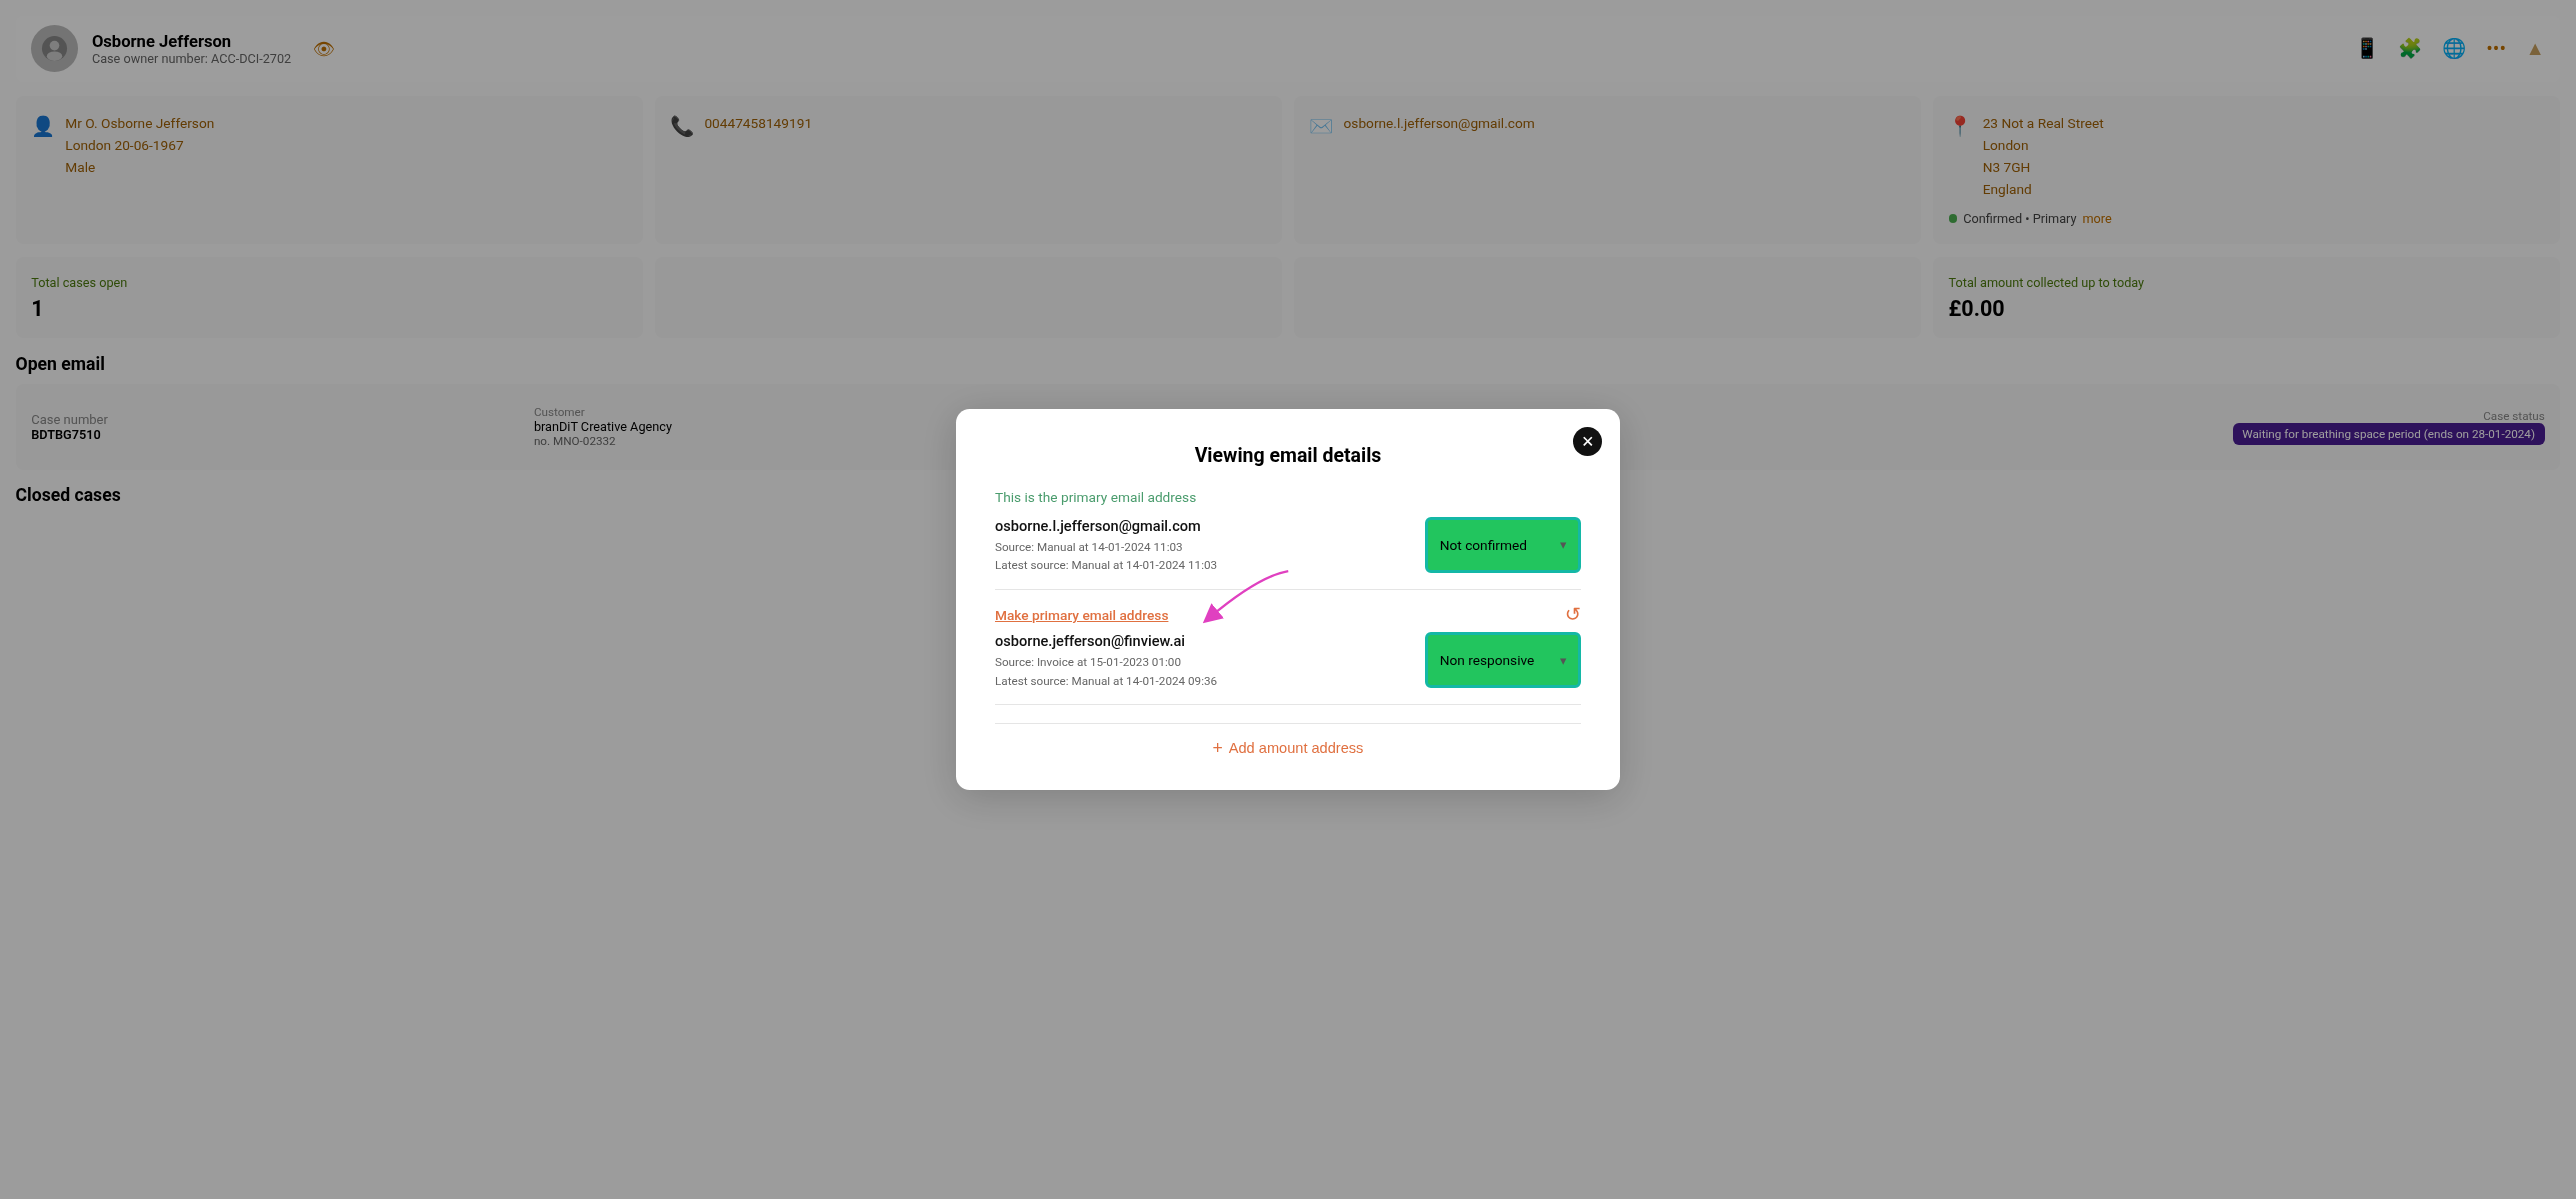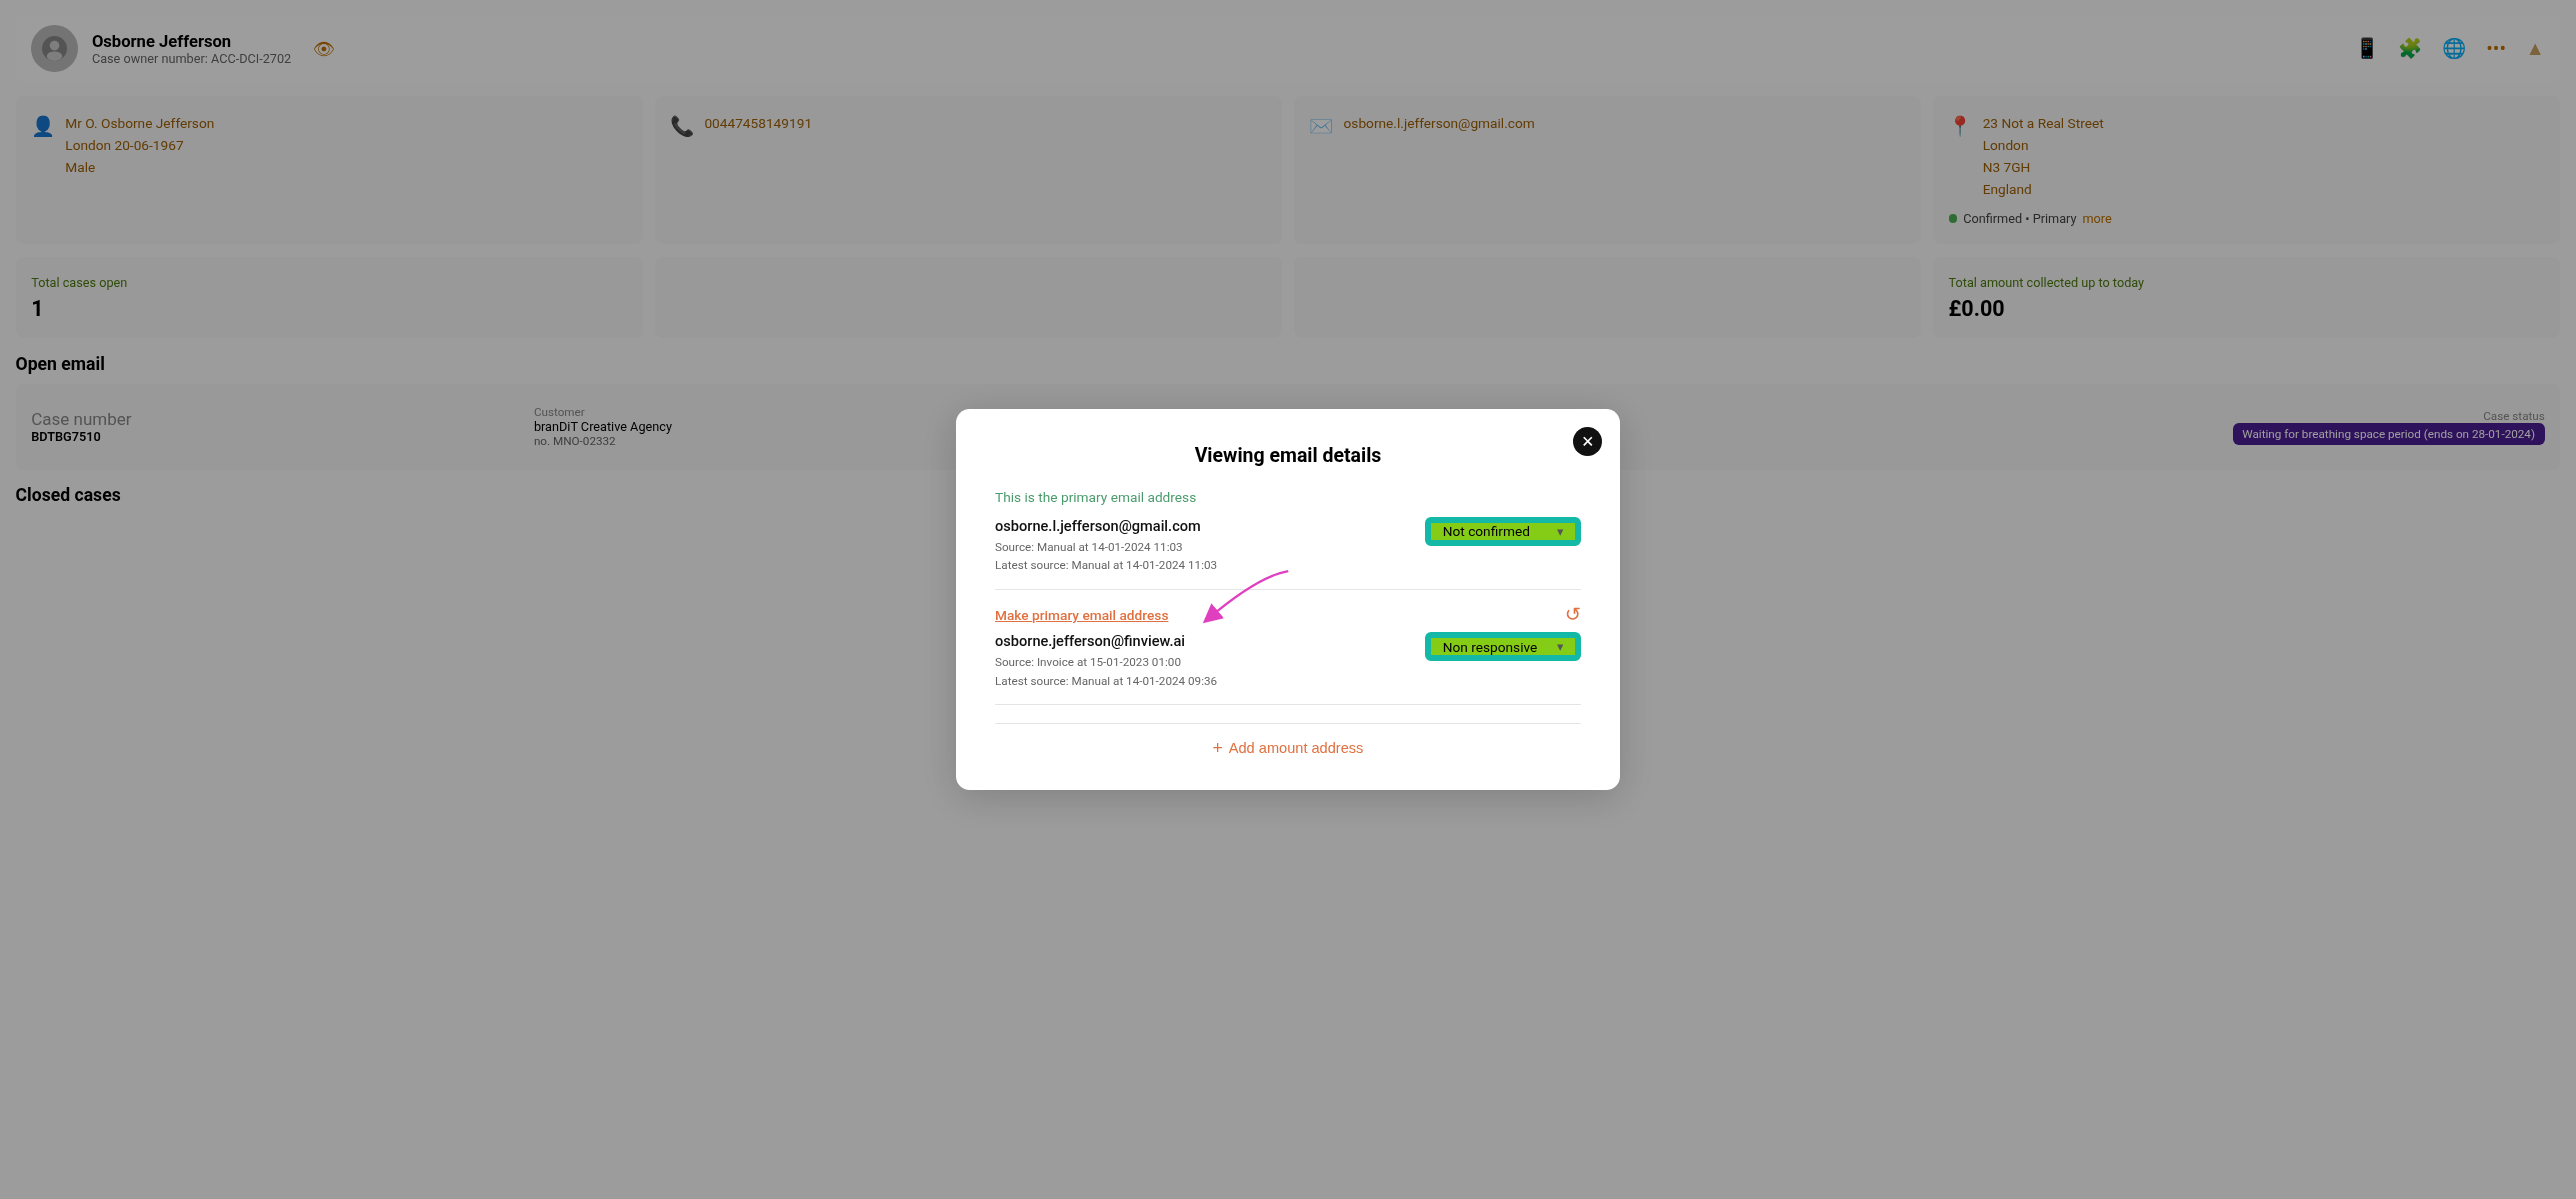--- a/index.html
+++ b/index.html
@@ -226,30 +226,30 @@
       margin-bottom: 2.9px;
     }
     .email-source {
       font-size: 11.7px;
       color: #666;
       line-height: 1.6;
     }
     .email-status-select {
       display: flex;
       align-items: center;
-      border: 6px solid #14b8a6;
+      border: 3px solid #14b8a6;
       border-radius: 5.9px;
       padding: 7.8px 11.7px;
       font-size: 13.7px;
       min-width: 156px;
-      background: #84cc16;
+      background: #22c55e;
       cursor: pointer;
       gap: 5.9px;
       justify-content: space-between;
-      height: 29px;
+      height: 56px;
     }
     .email-status-select .chevron {
       font-size: 12.7px;
       color: #555;
     }
 
     .divider {
       border: none;
       border-top: 1px solid #e5e5e5;
       margin: 13.7px 0;
@@ -386,21 +386,21 @@
     <div class="stat-card">
       <div class="stat-label">Total amount collected up to today</div>
       <div class="stat-value">£0.00</div>
     </div>
   </div>
 
   <div class="section-title">Open email</div>
   <div class="case-table">
     <div class="case-table-row">
       <div>
-        <div style="font-size:17px;color:#888">Case number</div>
+        <div style="font-size:13px;color:#888">Case number</div>
         <div style="font-weight:600">BDTBG7510</div>
       </div>
       <div>
         <div style="font-size:11.7px;color:#888">Customer</div>
         <div>branDiT Creative Agency</div>
         <div style="font-size:11.7px;color:#666">no. MNO-02332</div>
       </div>
       <div></div>
       <div></div>
       <div style="text-align:right">

